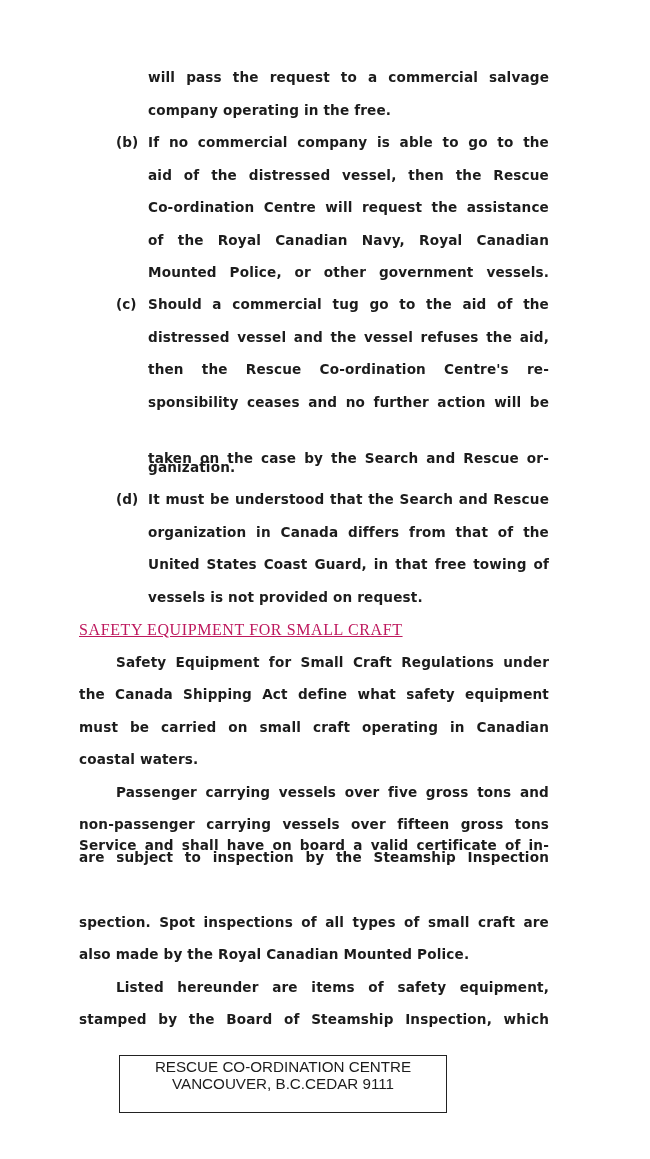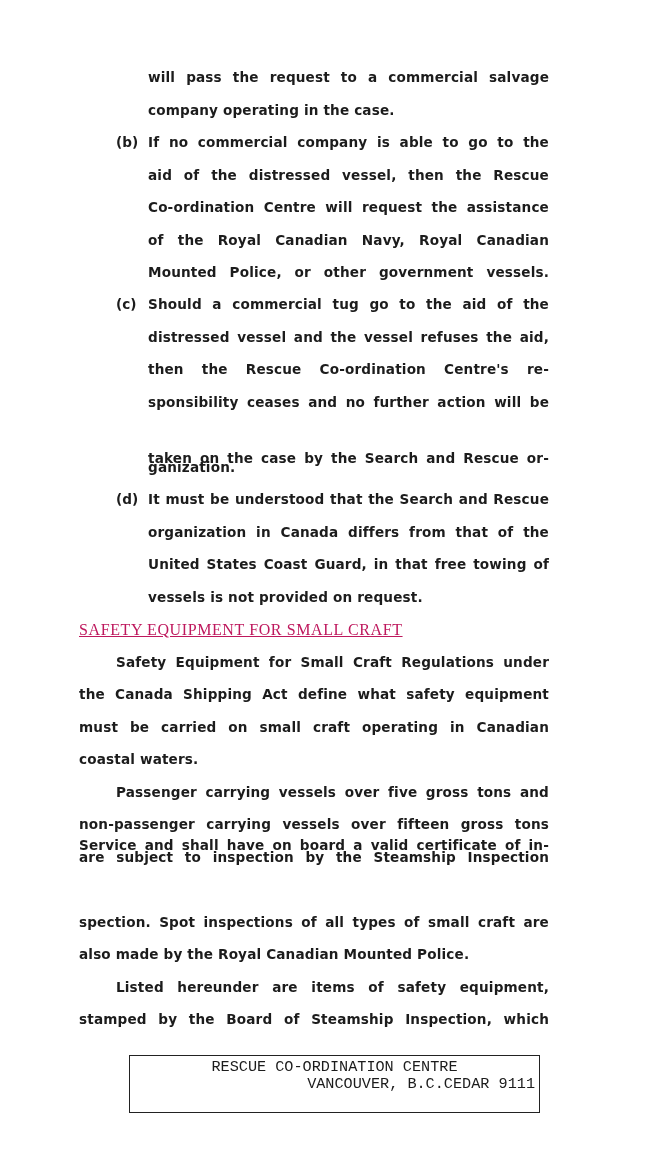--- a/index.html
+++ b/index.html
@@ -12,34 +12,34 @@
     letter-spacing: 0.15px; line-height: 18px; color: #1c1c1c;
   }
   .just { text-align: justify; text-align-last: justify; }
   .lbl { position: absolute; font-size: 13.6px; font-weight: bold; line-height: 18px; color: #1c1c1c; }
   .heading {
     position: absolute; left: 79px; top: 621px; font-family: "Liberation Serif", serif;
     font-size: 16px; letter-spacing: 0.6px; text-decoration: underline; line-height: 18px; color: #be185d;
     white-space: nowrap;
   }
   .stamp {
-    position: absolute; left: 129px; top: 1055px; width: 411px; height: 58px;
+    position: absolute; left: 119px; top: 1055px; width: 328px; height: 58px;
     border: 1.5px solid #222; box-sizing: border-box;
-    font-family: Liberation Mono, monospace; font-size: 15.2px; line-height: 16.5px; color: #1c1c1c;
+    font-family: Liberation Sans, sans-serif; font-size: 15.2px; line-height: 16.5px; color: #1c1c1c;
     padding: 3px 4px 0 4px;
   }
   .stamp .row { white-space: nowrap; }
   .stamp .c { text-align: center; }
-  .stamp .split { display: flex; justify-content: flex-end; }
+  .stamp .split { display: flex; justify-content: center; }
 </style>
 </head>
 <body>
 
 <div class="line just" style="left:148px;top:68px;width:401px;">will pass the request to a commercial salvage</div>
-<div class="line" style="left:148px;top:101px;">company operating in the case.</div>
+<div class="line" style="left:148px;top:101px;">company operating in the free.</div>
 
 <div class="lbl" style="left:116px;top:133px;">(b)</div>
 <div class="line just" style="left:148px;top:133px;width:401px;">If no commercial company is able to go to the</div>
 <div class="line just" style="left:148px;top:166px;width:401px;">aid of the distressed vessel, then the Rescue</div>
 <div class="line just" style="left:148px;top:198px;width:401px;">Co-ordination Centre will request the assistance</div>
 <div class="line just" style="left:148px;top:231px;width:401px;">of the Royal Canadian Navy, Royal Canadian</div>
 <div class="line just" style="left:148px;top:263px;width:401px;">Mounted Police, or other government vessels.</div>
 
 <div class="lbl" style="left:116px;top:295px;">(c)</div>
 <div class="line just" style="left:148px;top:295px;width:401px;">Should a commercial tug go to the aid of the</div>

